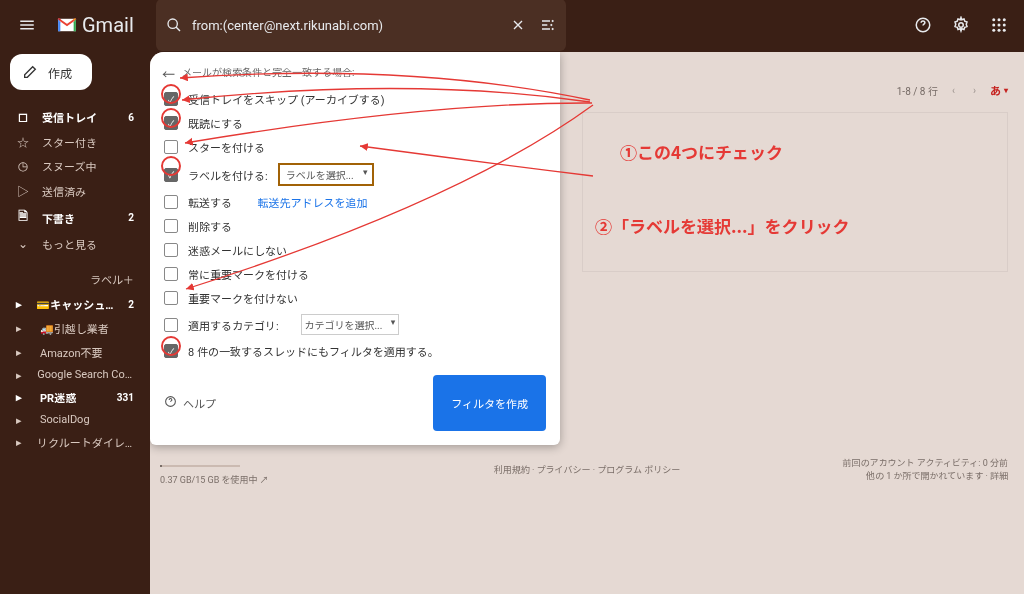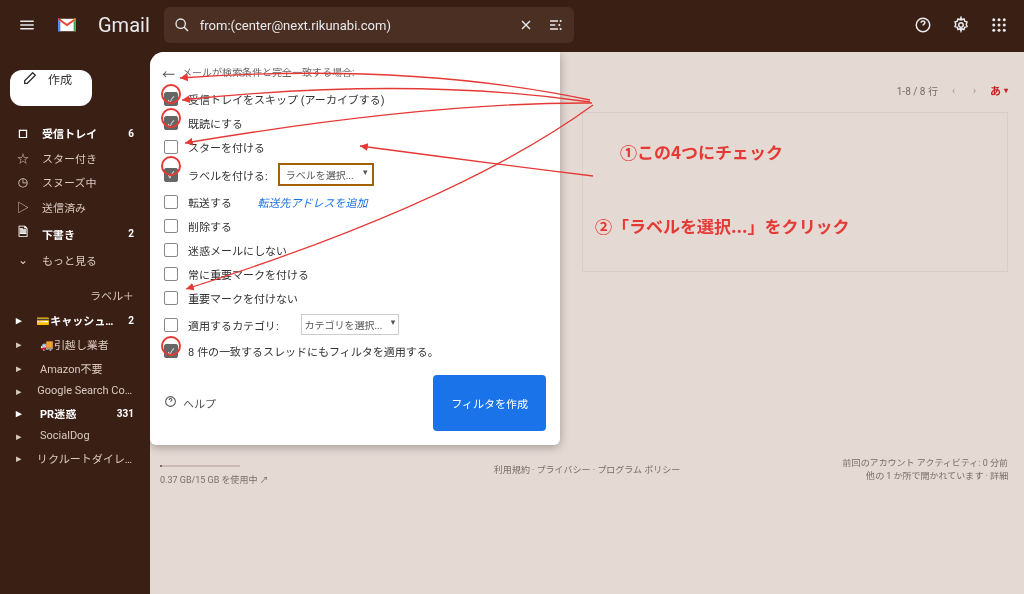--- a/index.html
+++ b/index.html
@@ -24,32 +24,32 @@
     }
     .menu-icon {
       color: #e8eaed;
       cursor: pointer;
       padding: 6px;
       display: flex;
     }
     .logo-area {
       display: flex;
       align-items: center;
-      gap: 20px;
+      gap: 4px;
       cursor: pointer;
       min-width: 86px;
     }
     .logo-text {
       color: #e8eaed;
       font-size: 20px;
       font-weight: 400;
     }
     .search-bar {
       flex: 0 0 410px;
-      height: 36px;
+      height: 52px;
       background: #4b2f23;
       border-radius: 6px;
       display: flex;
       align-items: center;
       padding: 8px 6px;
       gap: 6px;
       justify-content: space-between;
     }
     .search-bar input {
       flex: 1;
@@ -86,24 +86,25 @@
       display: flex;
       flex-direction: column;
       gap: 2px;
     }
     .compose-btn {
       width: 82px;
       height: 36px;
       background: #fff;
       border-radius: 12px;
       display: flex;
+      align-items: center;
       gap: 10px;
       padding: 0 12px;
       cursor: pointer;
-      margin: 16px 4px 14px 4px;
+      margin: 0 4px 14px 4px;
       font-size: 12px;
       color: #333;
     }
     .nav-item {
       display: flex;
       align-items: center;
       padding: 3px 10px;
       border-radius: 12px;
       cursor: pointer;
       gap: 12px;
@@ -236,21 +237,21 @@
       position: relative;
       color: #555;
       cursor: pointer;
     }
     .pill-btn::after {
       content: '▾';
       position: absolute;
       right: 3px;
       font-size: 9px;
     }
-    .link-style { color: #1a73e8; cursor:pointer; font-size:11px;font-style:italic; }
+    .link-style { color: #1a73e8; cursor:pointer; font-size:11px; }
     .popup-footer {
       display: flex;
       align-items: center;
       justify-content: space-between;
       margin-top: 12px;
     }
     .help-link { display:flex; gap:6px; color:#555; font-size:11px; cursor:pointer; }
     .create-btn {
       background: #1a73e8;
       color: #fff;

